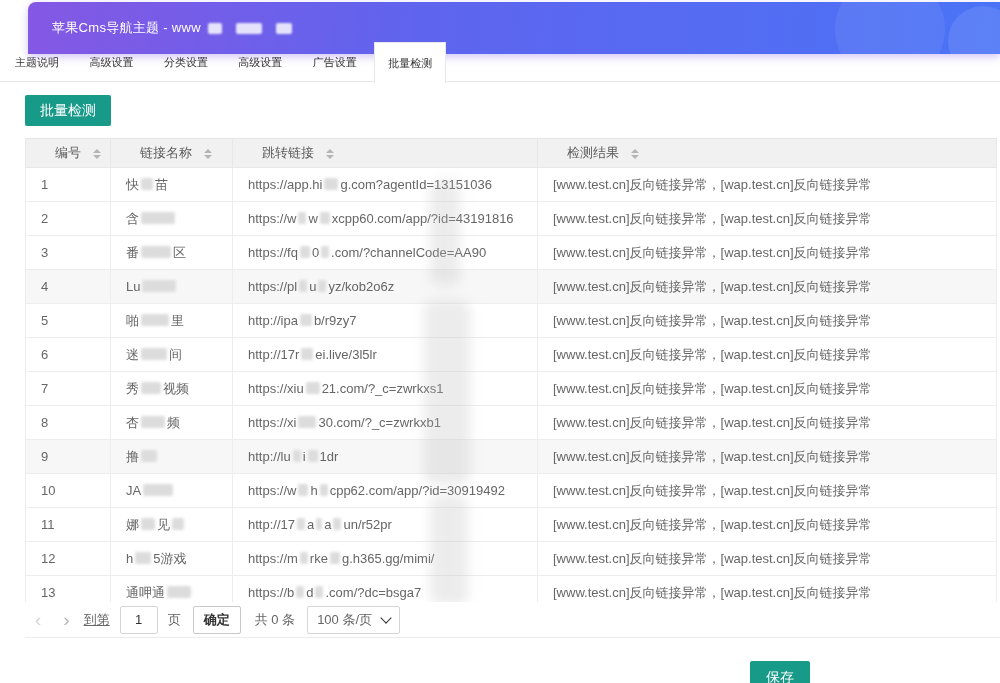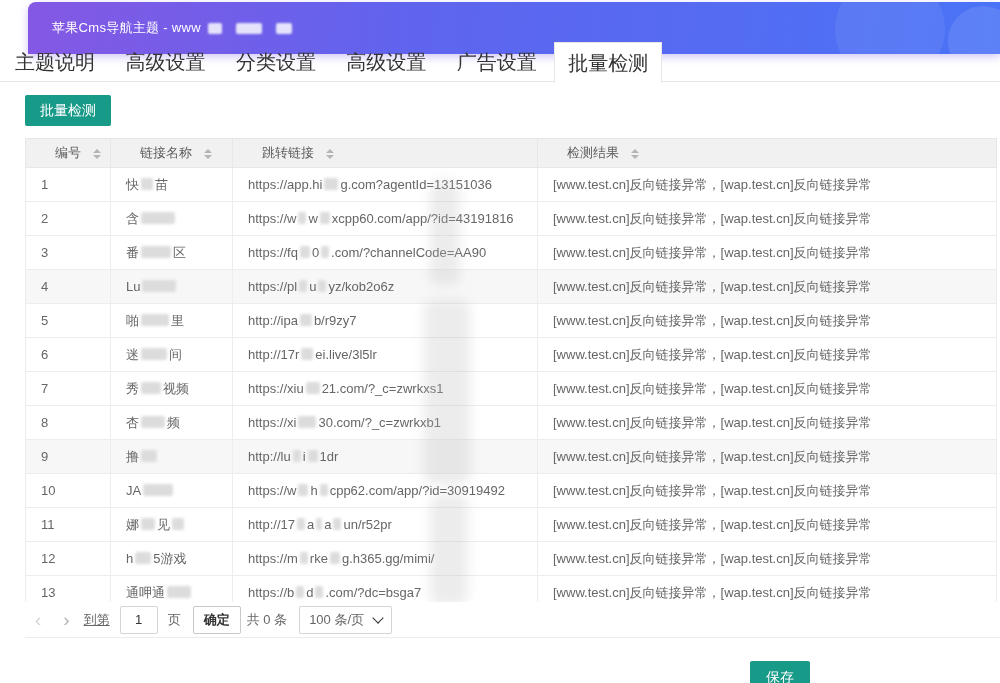--- a/index.html
+++ b/index.html
@@ -20,21 +20,21 @@
   .topbar::before{content:'';position:absolute;right:55px;top:-28px;width:110px;height:110px;
     border-radius:50%;background:rgba(255,255,255,.07);}
   .topbar::after{content:'';position:absolute;right:-18px;top:4px;width:70px;height:70px;
     border-radius:50%;background:rgba(255,255,255,.10);}
   .topbar-title{font-size:13px;letter-spacing:.3px;white-space:nowrap;}
   .topbar .redact{display:inline-block;height:11px;background:rgba(255,255,255,.82);
     border-radius:2px;filter:blur(1.2px);margin:0 7px;vertical-align:middle;}
   
   .tabs{position:absolute;top:42px;left:0;width:1000px;height:40px;box-sizing:border-box;
     border-bottom:1px solid #e8e8e8;padding-left:2px;white-space:nowrap;}
-  .tab{display:inline-block;height:40px;line-height:40px;padding:0 13px;font-size:20px;
+  .tab{display:inline-block;height:40px;line-height:40px;padding:0 13px;font-size:11px;
     color:#333;cursor:pointer;vertical-align:top;box-sizing:border-box;}
   .tab.active{height:41px;background:#fff;border:1px solid #e8e8e8;border-bottom:none;}
   
   .btn-batch{position:absolute;left:25px;top:95px;height:31px;padding:0 15px;
     background:#189a88;border:none;border-radius:2px;color:#fff;font-size:14px;cursor:pointer;
     font-family:inherit;}
   
   .grid{position:absolute;left:25px;top:138px;width:971px;border-collapse:collapse;
     table-layout:fixed;font-size:13px;color:#666;background:#fff;}
   .grid th{background:#f1f1f1;height:28px;font-weight:normal;color:#5c5c5c;text-align:left;
@@ -60,21 +60,21 @@
     border-bottom:1px solid #ececec;}
   .pg-prev{color:#d3d3d3;font-size:19px;margin-left:10px;line-height:1;cursor:default;}
   .pg-next{color:#b5b5b5;font-size:19px;margin-left:22px;line-height:1;cursor:pointer;}
   .pg-label{margin-left:14px;text-decoration:underline;}
   .pg-input{width:32px;height:24px;border:1px solid #d5d5d5;border-radius:2px;text-align:center;
     font-size:13px;color:#333;margin-left:10px;font-family:inherit;}
   .pg-unit{margin-left:10px;}
   .pg-confirm{height:28px;padding:0 10px;margin-left:12px;background:#fff;
     border:1px solid #c9c9c9;border-radius:2px;font-size:13px;font-weight:700;color:#333;
     cursor:pointer;font-family:inherit;}
-  .pg-total{margin-left:6px;}
+  .pg-total{margin-left:14px;}
   .pg-select{height:26px;border:1px solid #d5d5d5;border-radius:2px;margin-left:12px;
     display:flex;align-items:center;padding:0 9px;cursor:pointer;background:#fff;}
   .pg-select .chev{width:7px;height:7px;border-right:1.8px solid #333;
     border-bottom:1.8px solid #333;transform:rotate(45deg);margin:-3px 0 0 10px;}
   
   .btn-save{position:absolute;left:750px;top:661px;width:60px;height:34px;background:#189a88;
     border:none;border-radius:2px;color:#fff;font-size:14px;cursor:pointer;font-family:inherit;}
 </style>
 </head>
 <body>

